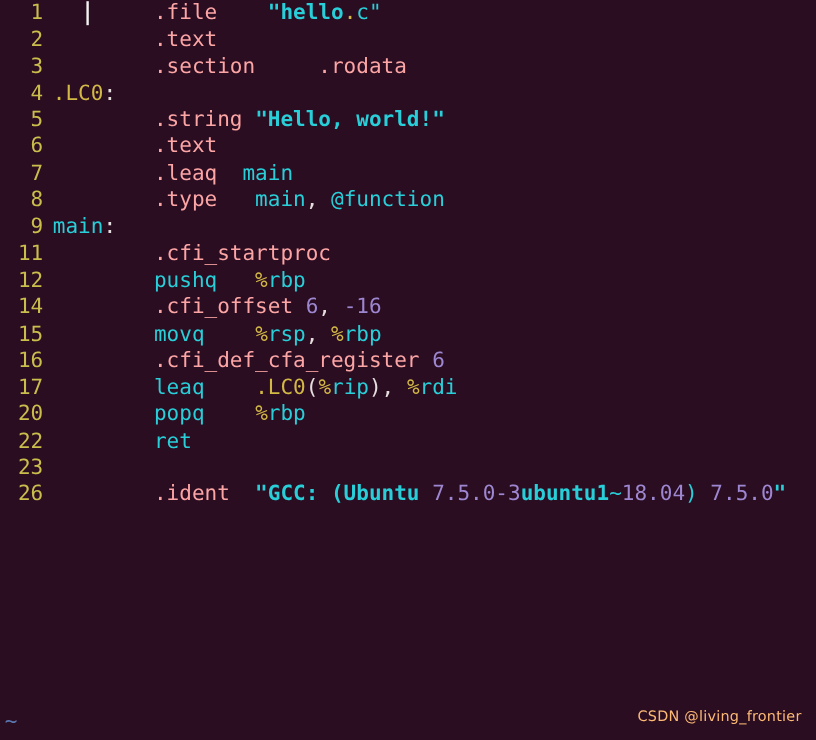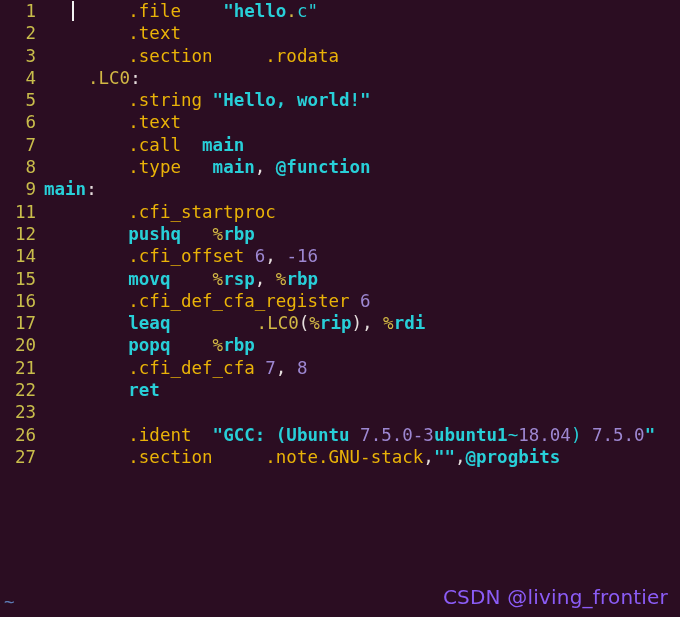--- a/index.html
+++ b/index.html
@@ -50,28 +50,28 @@
     user-select: none;
   }
 
   .content {
     white-space: pre;
     color: #e6dede;
     flex: 1 1 auto;
   }
 
   
-  .tok-dir   { color: #eab308; }            
-  .tok-key   { color: #28cfd8; font-weight: bold; }  
+  .tok-dir   { color: #fca5a5; }            
+  .tok-key   { color: #28cfd8; font-weight: normal; }  
   .tok-num   { color: #9d87d1; }            
   .tok-punc  { color: #e6dede; }            
   .tok-sig   { color: #d2b845; }            
   .tok-str   { color: #28cfd8; font-weight: bold; }  
   .tok-strp  { color: #28cfd8; }            
-  .tok-lbl   { color: #d2b845; margin-left: 44px; }            
+  .tok-lbl   { color: #d2b845; }            
 
   
   .cursor {
     position: absolute;
     left: 72px;
     top: 1px;
     width: 2px;
     height: 20px;
     background: #f2f2f2;
   }
@@ -85,56 +85,54 @@
     font-family: "DejaVu Sans Mono", monospace;
     font-size: 17.5px;
     line-height: 20px;
     user-select: none;
   }
 
   .watermark {
     position: absolute;
     right: 12px;
     bottom: 9px;
-    color: #8b5cf6;
+    color: #fdba74;
     font-family: "DejaVu Sans", sans-serif;
-    font-size: 20px;
+    font-size: 12px;
     letter-spacing: 0.2px;
     white-space: pre;
     user-select: none;
   }
 </style>
 </head>
 <body>
 
 <div id="editor">
 
   <div class="code-area">
 
   <div class="line"><span class="gutter">1</span><span class="content"><span class="tok-punc">        </span><span class="tok-dir">.file</span><span class="tok-punc">    </span><span class="tok-str">"hello</span><span class="tok-sig">.</span><span class="tok-strp">c"</span></span></div>
       <div class="line"><span class="gutter">2</span><span class="content"><span class="tok-punc">        </span><span class="tok-dir">.text</span></span></div>
       <div class="line"><span class="gutter">3</span><span class="content"><span class="tok-punc">        </span><span class="tok-dir">.section</span><span class="tok-punc">     </span><span class="tok-dir">.rodata</span></span></div>
       <div class="line"><span class="gutter">4</span><span class="content"><span class="tok-lbl">.LC0</span><span class="tok-punc">:</span></span></div>
       <div class="line"><span class="gutter">5</span><span class="content"><span class="tok-punc">        </span><span class="tok-dir">.string</span><span class="tok-punc"> </span><span class="tok-str">"Hello, world!"</span></span></div>
       <div class="line"><span class="gutter">6</span><span class="content"><span class="tok-punc">        </span><span class="tok-dir">.text</span></span></div>
-      <div class="line"><span class="gutter">7</span><span class="content"><span class="tok-punc">        </span><span class="tok-dir">.call</span><span class="tok-punc">  </span><span class="tok-key">main</span></span></div>
+      <div class="line"><span class="gutter">7</span><span class="content"><span class="tok-punc">        </span><span class="tok-dir">.leaq</span><span class="tok-punc">  </span><span class="tok-key">main</span></span></div>
       <div class="line"><span class="gutter">8</span><span class="content"><span class="tok-punc">        </span><span class="tok-dir">.type</span><span class="tok-punc">   </span><span class="tok-key">main</span><span class="tok-punc">, </span><span class="tok-key">@function</span></span></div>
       <div class="line"><span class="gutter">9</span><span class="content"><span class="tok-key">main</span><span class="tok-punc">:</span></span></div>
       <div class="line"><span class="gutter">11</span><span class="content"><span class="tok-punc">        </span><span class="tok-dir">.cfi_startproc</span></span></div>
       <div class="line"><span class="gutter">12</span><span class="content"><span class="tok-punc">        </span><span class="tok-key">pushq</span><span class="tok-punc">   </span><span class="tok-sig">%</span><span class="tok-key">rbp</span></span></div>
       <div class="line"><span class="gutter">14</span><span class="content"><span class="tok-punc">        </span><span class="tok-dir">.cfi_offset</span><span class="tok-punc"> </span><span class="tok-num">6</span><span class="tok-punc">, </span><span class="tok-num">-16</span></span></div>
       <div class="line"><span class="gutter">15</span><span class="content"><span class="tok-punc">        </span><span class="tok-key">movq</span><span class="tok-punc">    </span><span class="tok-sig">%</span><span class="tok-key">rsp</span><span class="tok-punc">, </span><span class="tok-sig">%</span><span class="tok-key">rbp</span></span></div>
       <div class="line"><span class="gutter">16</span><span class="content"><span class="tok-punc">        </span><span class="tok-dir">.cfi_def_cfa_register</span><span class="tok-punc"> </span><span class="tok-num">6</span></span></div>
       <div class="line"><span class="gutter">17</span><span class="content"><span class="tok-punc">        </span><span class="tok-key">leaq</span><span class="tok-punc">    </span><span class="tok-lbl">.LC0</span><span class="tok-punc">(</span><span class="tok-sig">%</span><span class="tok-key">rip</span><span class="tok-punc">), </span><span class="tok-sig">%</span><span class="tok-key">rdi</span></span></div>
       <div class="line"><span class="gutter">20</span><span class="content"><span class="tok-punc">        </span><span class="tok-key">popq</span><span class="tok-punc">    </span><span class="tok-sig">%</span><span class="tok-key">rbp</span></span></div>
-      <div class="line"><span class="gutter">21</span><span class="content"><span class="tok-punc">        </span><span class="tok-dir">.cfi_def_cfa</span><span class="tok-punc"> </span><span class="tok-num">7</span><span class="tok-punc">, </span><span class="tok-num">8</span></span></div>
       <div class="line"><span class="gutter">22</span><span class="content"><span class="tok-punc">        </span><span class="tok-key">ret</span></span></div>
       <div class="line"><span class="gutter">23</span><span class="content"><span class="tok-punc">        </span></span></div>
       <div class="line"><span class="gutter">26</span><span class="content"><span class="tok-punc">        </span><span class="tok-dir">.ident</span><span class="tok-punc">  </span><span class="tok-str">"GCC: (Ubuntu</span><span class="tok-punc"> </span><span class="tok-num">7.5.0-3</span><span class="tok-str">ubuntu1</span><span class="tok-strp">~</span><span class="tok-num">18.04</span><span class="tok-strp">) </span><span class="tok-num">7.5.0</span><span class="tok-str">"</span></span></div>
-      <div class="line"><span class="gutter">27</span><span class="content"><span class="tok-punc">        </span><span class="tok-dir">.section</span><span class="tok-punc">     </span><span class="tok-dir">.note.GNU-stack</span><span class="tok-punc">,</span><span class="tok-str">""</span><span class="tok-punc">,</span><span class="tok-key">@progbits</span></span></div>
     </div>
 
   <div class="cursor"></div>
 
   <div class="tilde-row">~</div>
 
   <div class="watermark">CSDN @living_frontier</div>
 
 </div>
 

